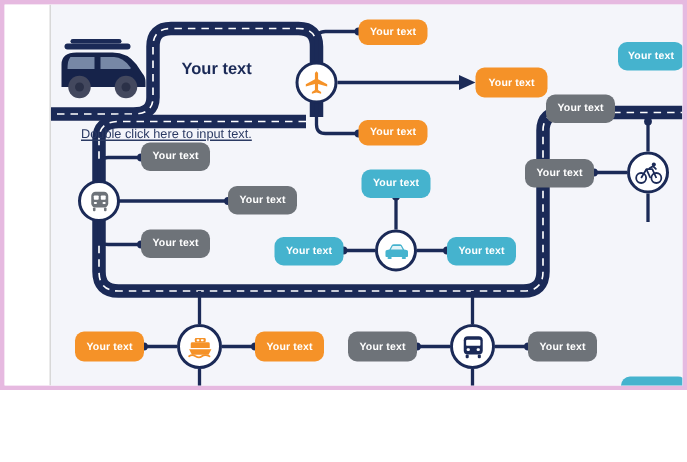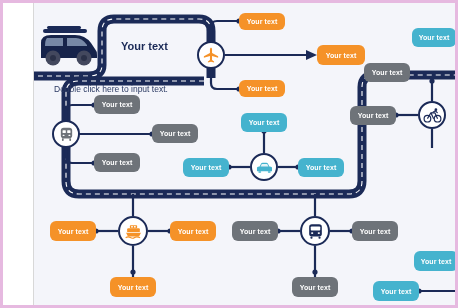--- a/index.html
+++ b/index.html
@@ -3,21 +3,21 @@
 <meta charset="utf-8">
 <style>
   html, body {
     margin: 0;
     padding: 0;
     background: #ffffff;
   }
   #screen {
     position: relative;
     width: 458px;
-    height: 308px;
+    height: 260px;
     overflow: hidden;
     box-sizing: border-box;
     border: 3px solid #e6b9e0;
     background: #ffffff;
     font-family: "Liberation Sans", sans-serif;
   }
   #left-margin {
     position: absolute;
     left: 0; top: 0;
     width: 30px; height: 100%;
@@ -71,20 +71,21 @@
     font-weight: bold;
     z-index: 18;
     white-space: nowrap;
   }
   .hint-text {
     position: absolute;
     color: #2b3a63;
     font-size: 8.5px;
     z-index: 18;
     white-space: nowrap;
+    text-decoration: underline;
   }
   .vehicle-icon {
     position: absolute;
     z-index: 22;
   }
 </style>
 </head>
 <body>
 
 <div id="screen">

